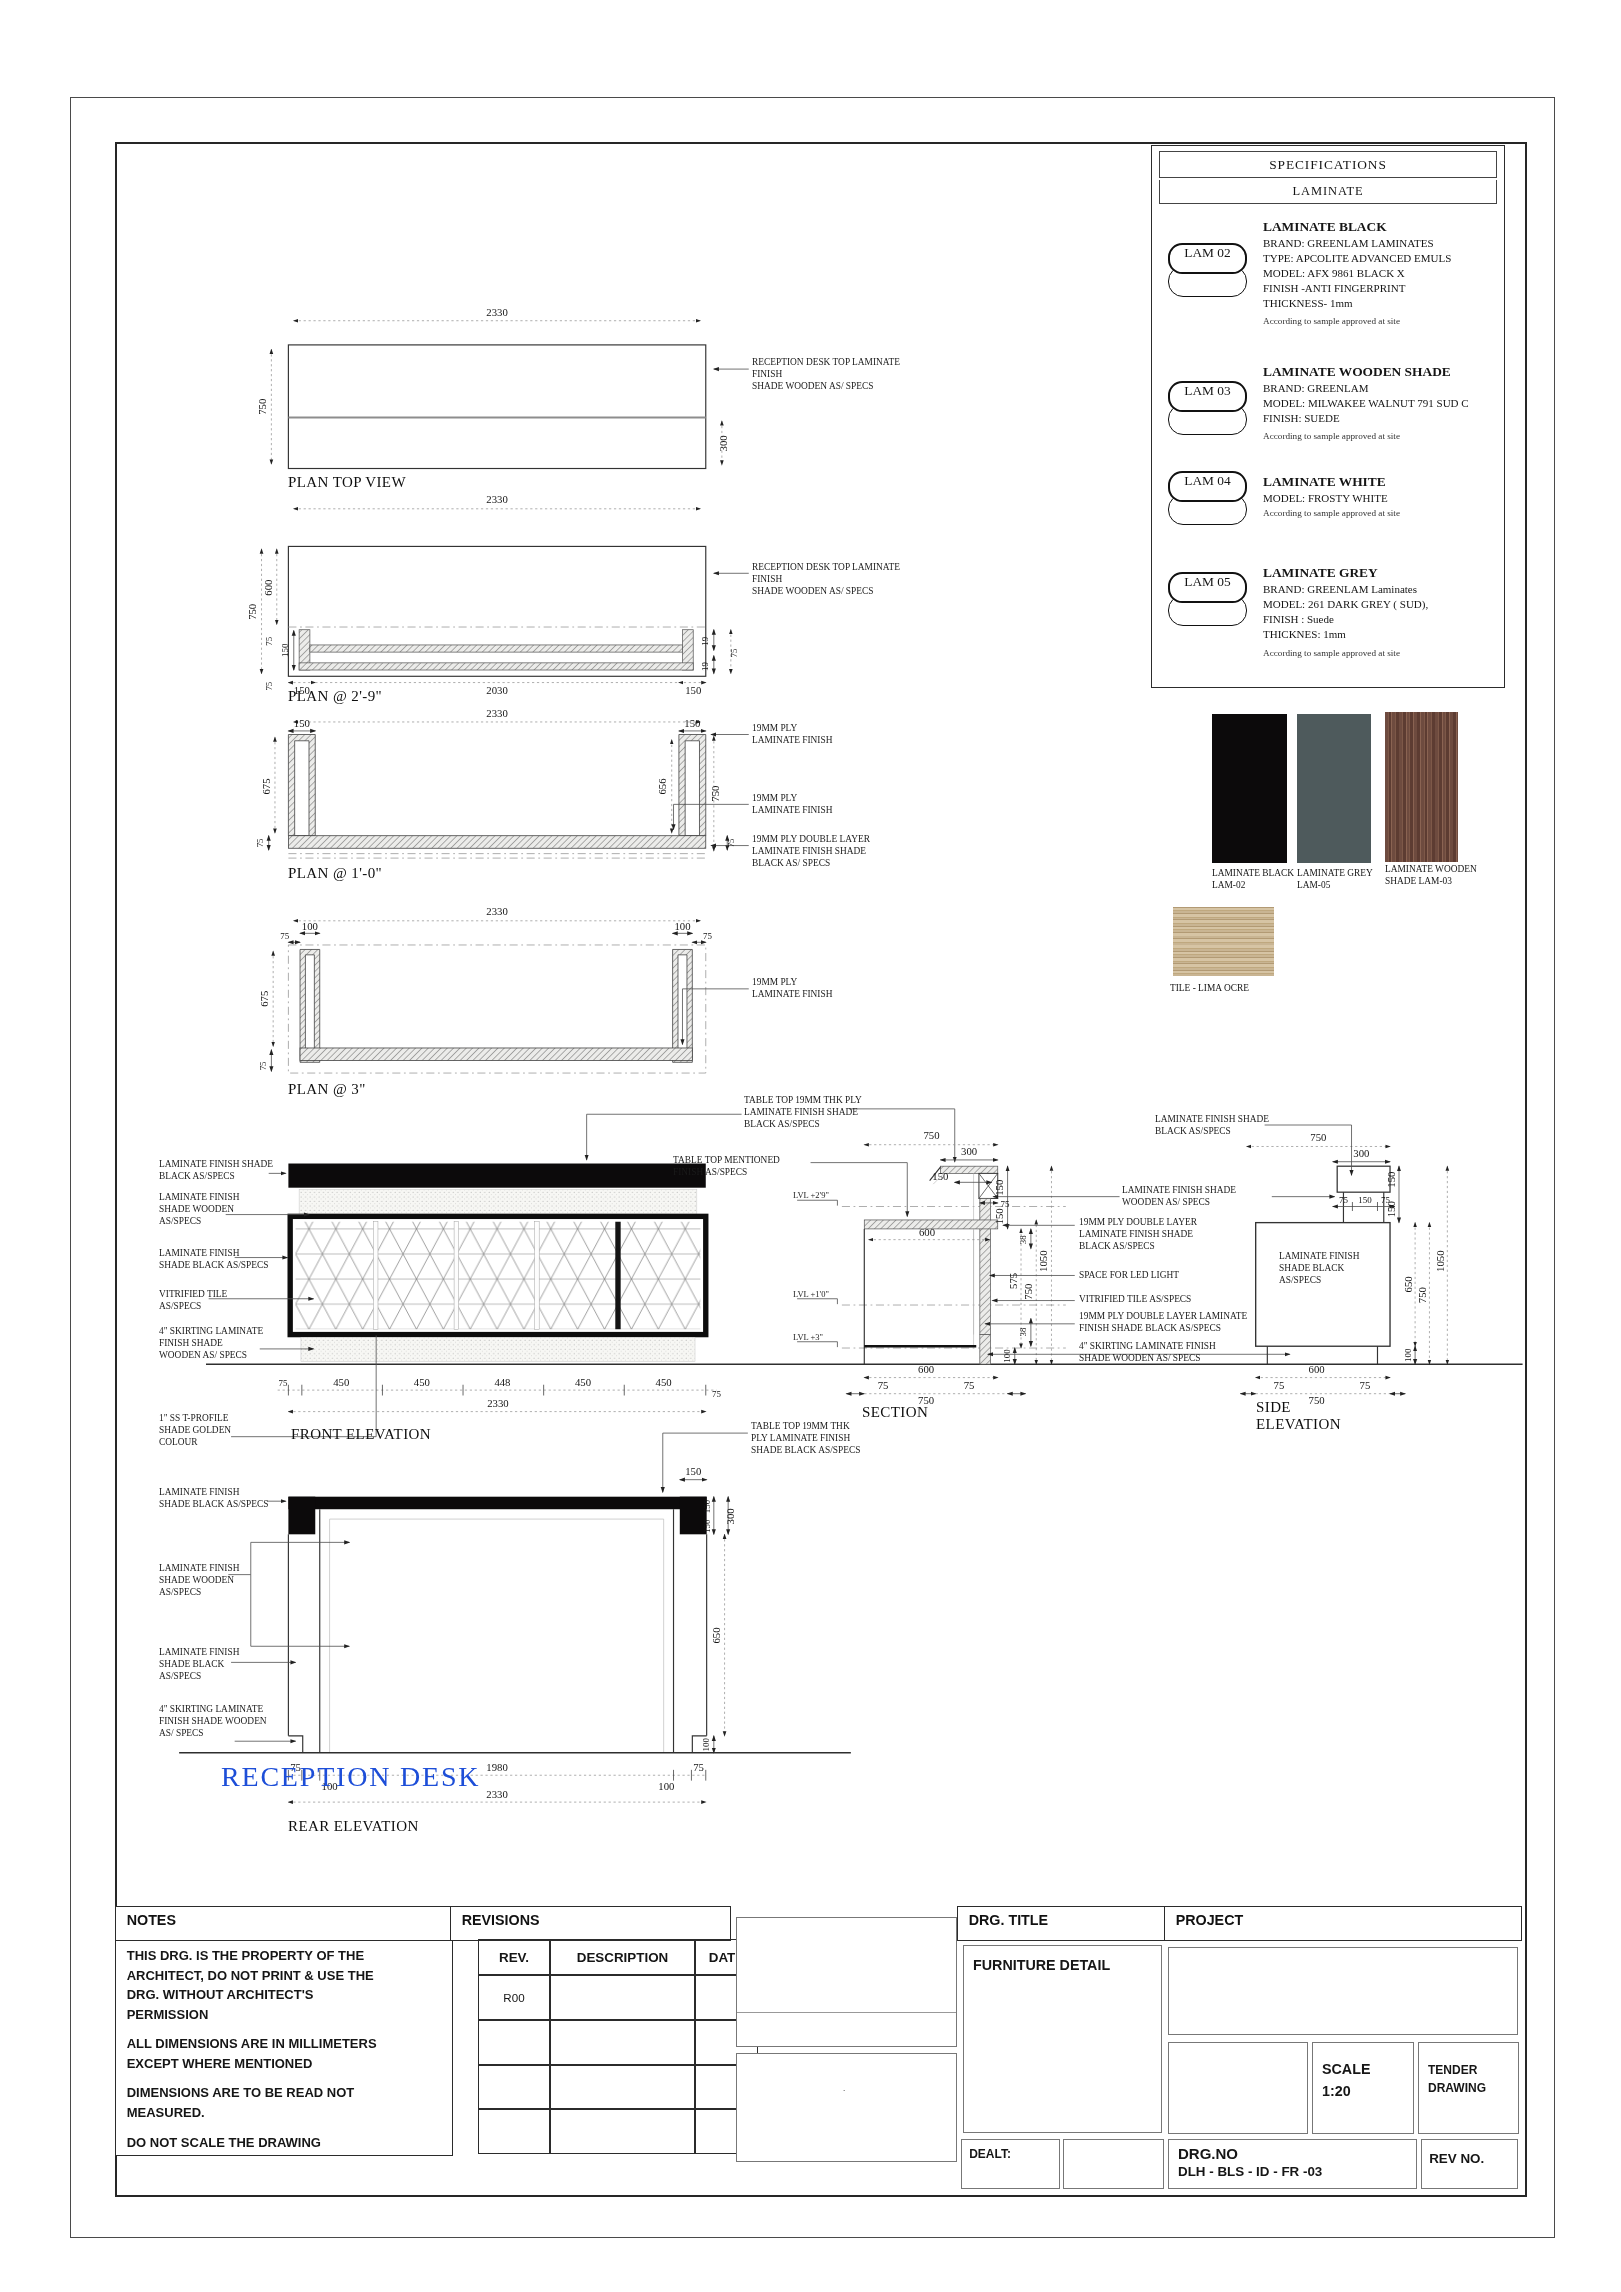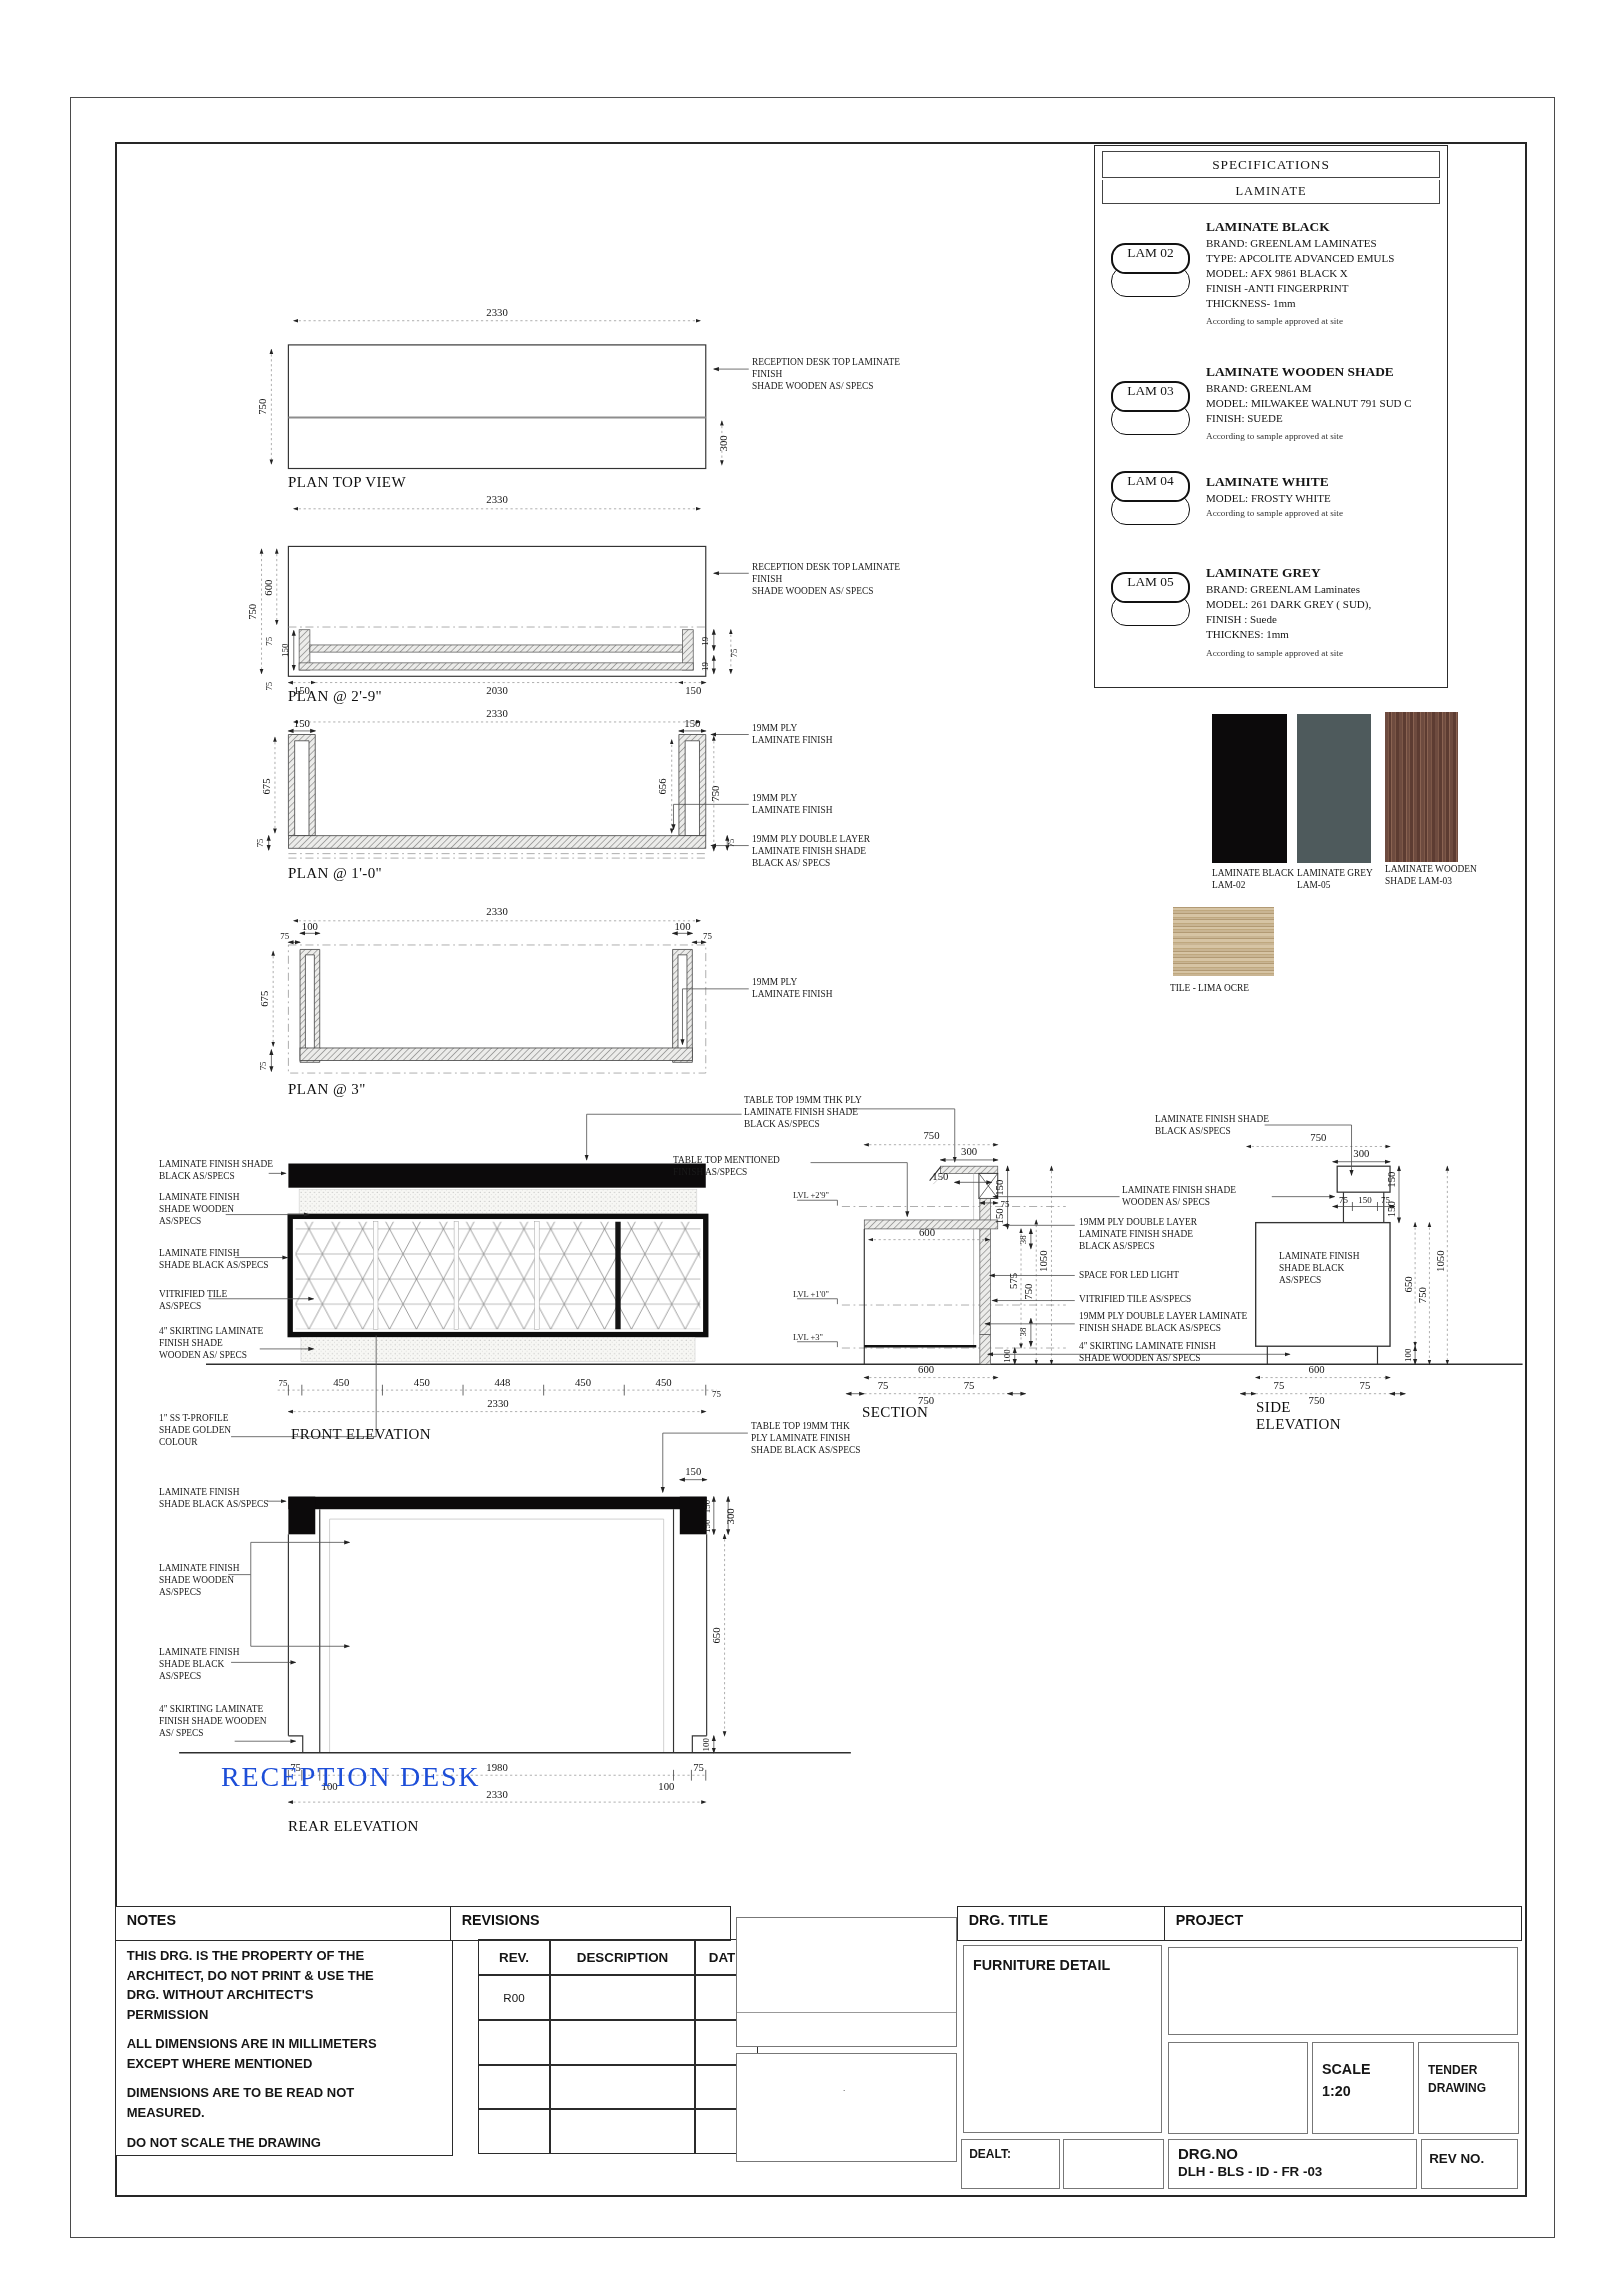--- a/index.html
+++ b/index.html
@@ -13,21 +13,21 @@
   svg .g{stroke:#333;stroke-width:1.3;fill:none}
   svg .th{stroke:#b5b5b5;stroke-width:.7;fill:none}
   svg .lv{stroke:#9a9a9a;stroke-width:.9;stroke-dasharray:9 4 2 4;fill:none}
   svg text{font:12px "Liberation Serif",serif;fill:#141414}
   svg text.s{font-size:10px}
   .lbl{position:absolute;font:9.4px/1.3 "Liberation Serif",serif;color:#1a1a1a;white-space:pre-line;}
   .lvl-lbl{position:absolute;font:8.5px "Liberation Serif",serif;color:#222;}
   .vtitle{position:absolute;font:15px/1.15 "Liberation Serif",serif;color:#0e0e0e;letter-spacing:0.4px;white-space:pre-line;}
   .big-title{position:absolute;left:221px;top:1761px;font:28px "Liberation Serif",serif;letter-spacing:1.8px;color:#1d4ed8;}
   
-  .specs{position:absolute;left:1094px;top:145px;width:352px;height:541px;border:1.4px solid #2c2c2c;text-decoration:underline;}
+  .specs{position:absolute;left:1151px;top:145px;width:352px;height:541px;border:1.4px solid #2c2c2c;text-decoration:underline;}
   .specs .hd{position:absolute;left:7.2px;right:7.2px;top:5.4px;height:25px;border:0.9px solid #444;
              text-align:center;font:13.4px "Liberation Serif",serif;letter-spacing:0.9px;line-height:25px;}
   .specs .hd2{position:absolute;left:7.2px;right:7.2px;top:34px;height:23px;border:0.9px solid #444;border-top:none;
              text-align:center;font:12.5px "Liberation Serif",serif;letter-spacing:0.9px;line-height:23px;}
   .spec-title{position:absolute;left:111px;font:bold 13.4px "Liberation Serif",serif;}
   .spec-lines{position:absolute;left:111px;font:11px/1.36 "Liberation Serif",serif;white-space:pre-line;}
   .spec-note{position:absolute;left:111px;font:9.2px "Liberation Serif",serif;color:#333;}
   .badge{position:absolute;left:16px;width:81px;height:57px;}
   .badge .p1{position:absolute;left:0;top:0;width:75px;height:27px;border:2.3px solid #111;border-radius:14.3px;
              text-align:center;line-height:27px;font:13.4px "Liberation Serif",serif;background:#fff;z-index:2;}

